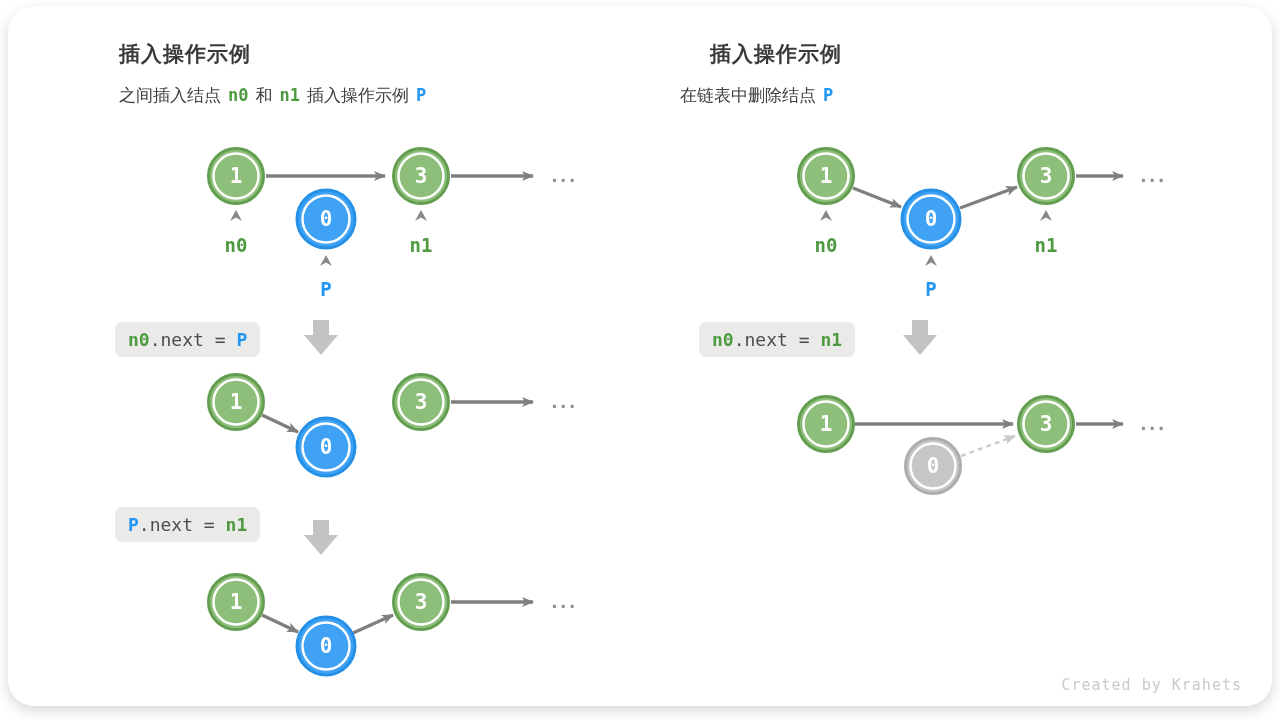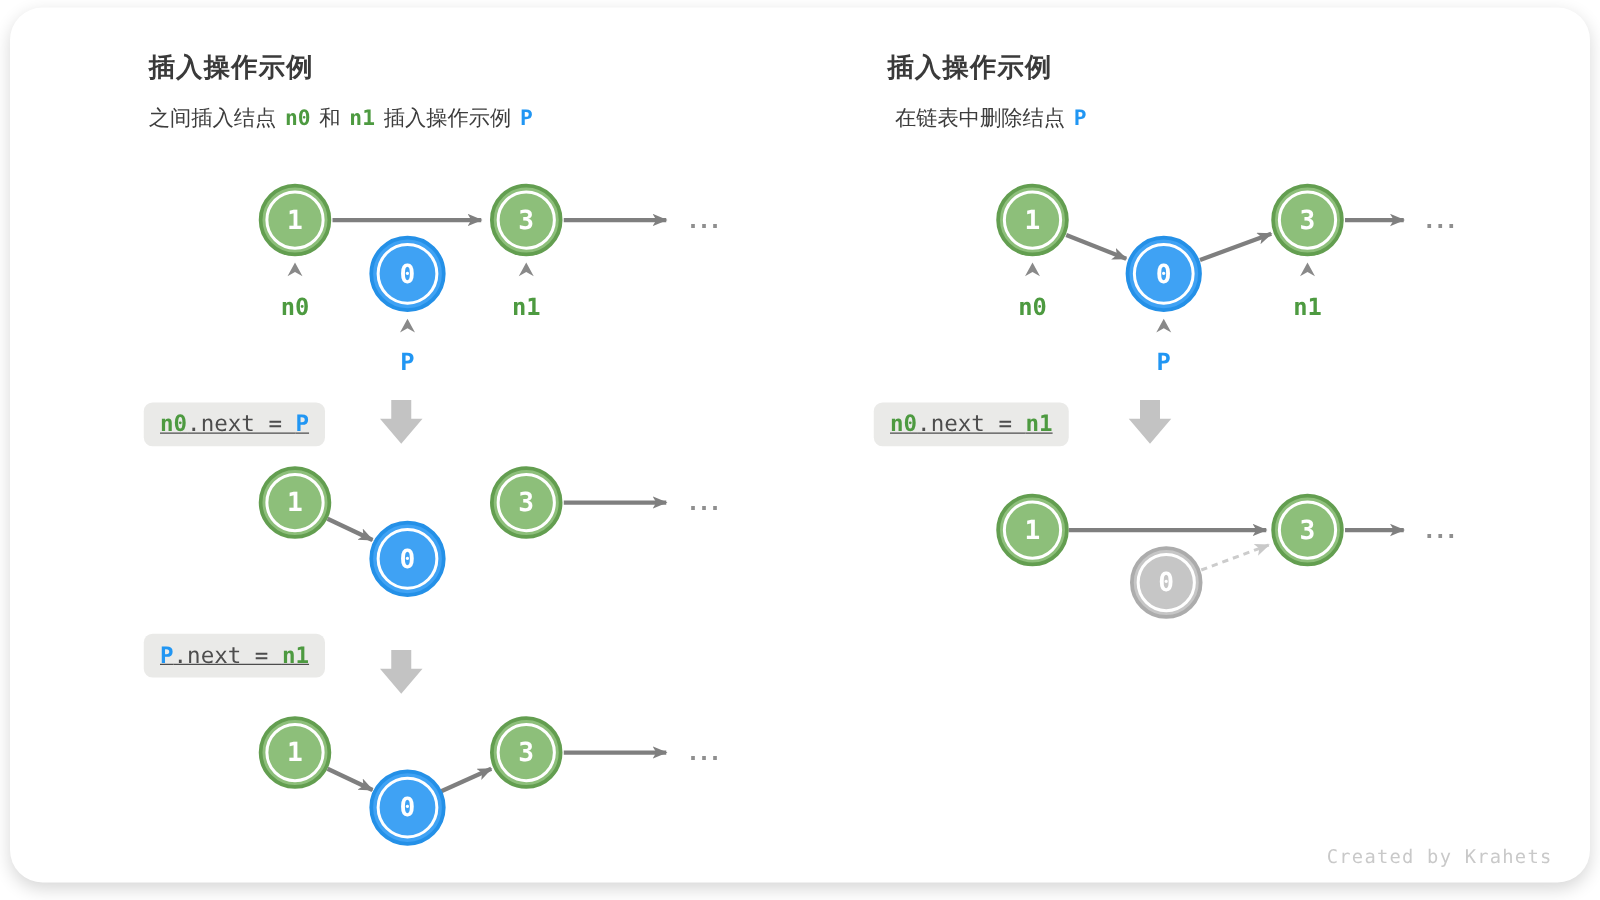--- a/index.html
+++ b/index.html
@@ -27,21 +27,21 @@
     font-weight: bold; font-size: 17px;
   }
   .panel-subtitle .tok { margin: 0 7px; }
   .tok.green { color: #4d9a40; }
   .tok.blue  { color: #2196f3; }
 
   .code-box {
     position: absolute; height: 31px; line-height: 31px;
     background: #eaeae8; border-radius: 7px; padding: 2px 13px;
     font-family: "DejaVu Sans Mono", "Liberation Mono", monospace;
-    font-size: 18px; color: #4d4d4d; white-space: pre; text-decoration: underline;
+    font-size: 18px; color: #4d4d4d; white-space: pre;
   }
   .code-box .tok { font-size: 18px; }
 
   .footer-credit {
     position: absolute; right: 38px; top: 676px;
     font-family: "DejaVu Sans Mono", "Liberation Mono", monospace;
     font-size: 15px; color: #c9c9c9; letter-spacing: 1px;
   }
 
   
@@ -219,21 +219,21 @@
     </g>
   </g>
 </svg>
 
 <div class="panel-title" style="left:119px; top:40px">插入操作示例</div>
 
 <div class="panel-subtitle" style="left:119px; top:84px"><span>之间插入结点</span><span class="tok green">n0</span><span>和</span><span class="tok green">n1</span><span>插入操作示例</span><span class="tok blue">P</span></div>
 
 <div class="panel-title" style="left:710px; top:40px">插入操作示例</div>
 
-<div class="panel-subtitle" style="left:716px; top:84px"><span>在链表中删除结点</span><span class="tok blue">P</span></div>
+<div class="panel-subtitle" style="left:680px; top:84px"><span>在链表中删除结点</span><span class="tok blue">P</span></div>
 
 <div class="code-box" style="left:115px; top:322px"><span class="tok green">n0</span><span>.next = </span><span class="tok blue">P</span></div>
 
 <div class="code-box" style="left:115px; top:507px"><span class="tok blue">P</span><span>.next = </span><span class="tok green">n1</span></div>
 
 <div class="code-box" style="left:699px; top:322px"><span class="tok green">n0</span><span>.next = </span><span class="tok green">n1</span></div>
 
 <div class="footer-credit">Created by Krahets</div>
 
 </body></html>

